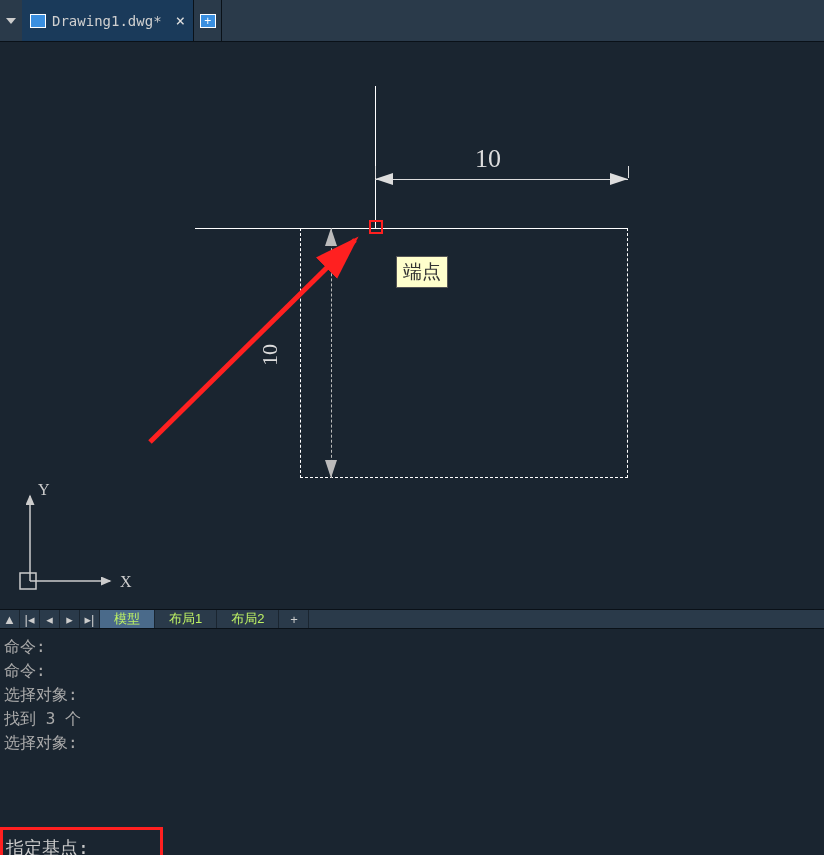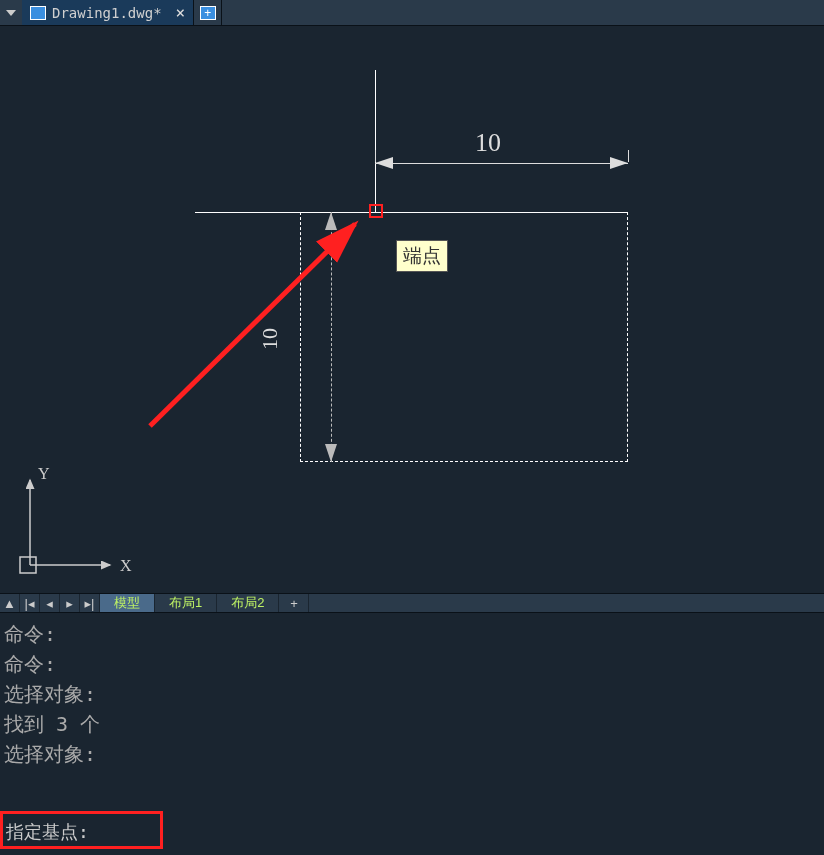--- a/index.html
+++ b/index.html
@@ -6,21 +6,21 @@
   body {
     width: 824px;
     height: 855px;
     background: #1a2530;
     font-family: "SimSun", "Microsoft YaHei", sans-serif;
     color: #bbb;
     overflow: hidden;
     position: relative;
   }
   .tab-bar {
-    height: 26px;
+    height: 42px;
     background: #2a3a4a;
     display: flex;
     align-items: stretch;
     border-bottom: 1px solid #0a1118;
   }
   .tab {
     display: flex;
     align-items: center;
     padding: 0 8px;
     background: #1a3a5a;
@@ -205,21 +205,21 @@
     display:flex; align-items:center; justify-content:center;
     border-right:1px solid #1a2530;
     color:#ccc;
   }
 
   
   .cmd-history {
     height: 197px;
     background: #1a2530;
     padding: 6px 4px;
-    font-size: 20px;
+    font-size: 16px;
     font-family: "SimSun", monospace;
     color: #aaa;
     line-height: 1.5;
   }
 
   
   .cmd-line {
     height: 44px;
     background: #1a2530;
     position:relative;

